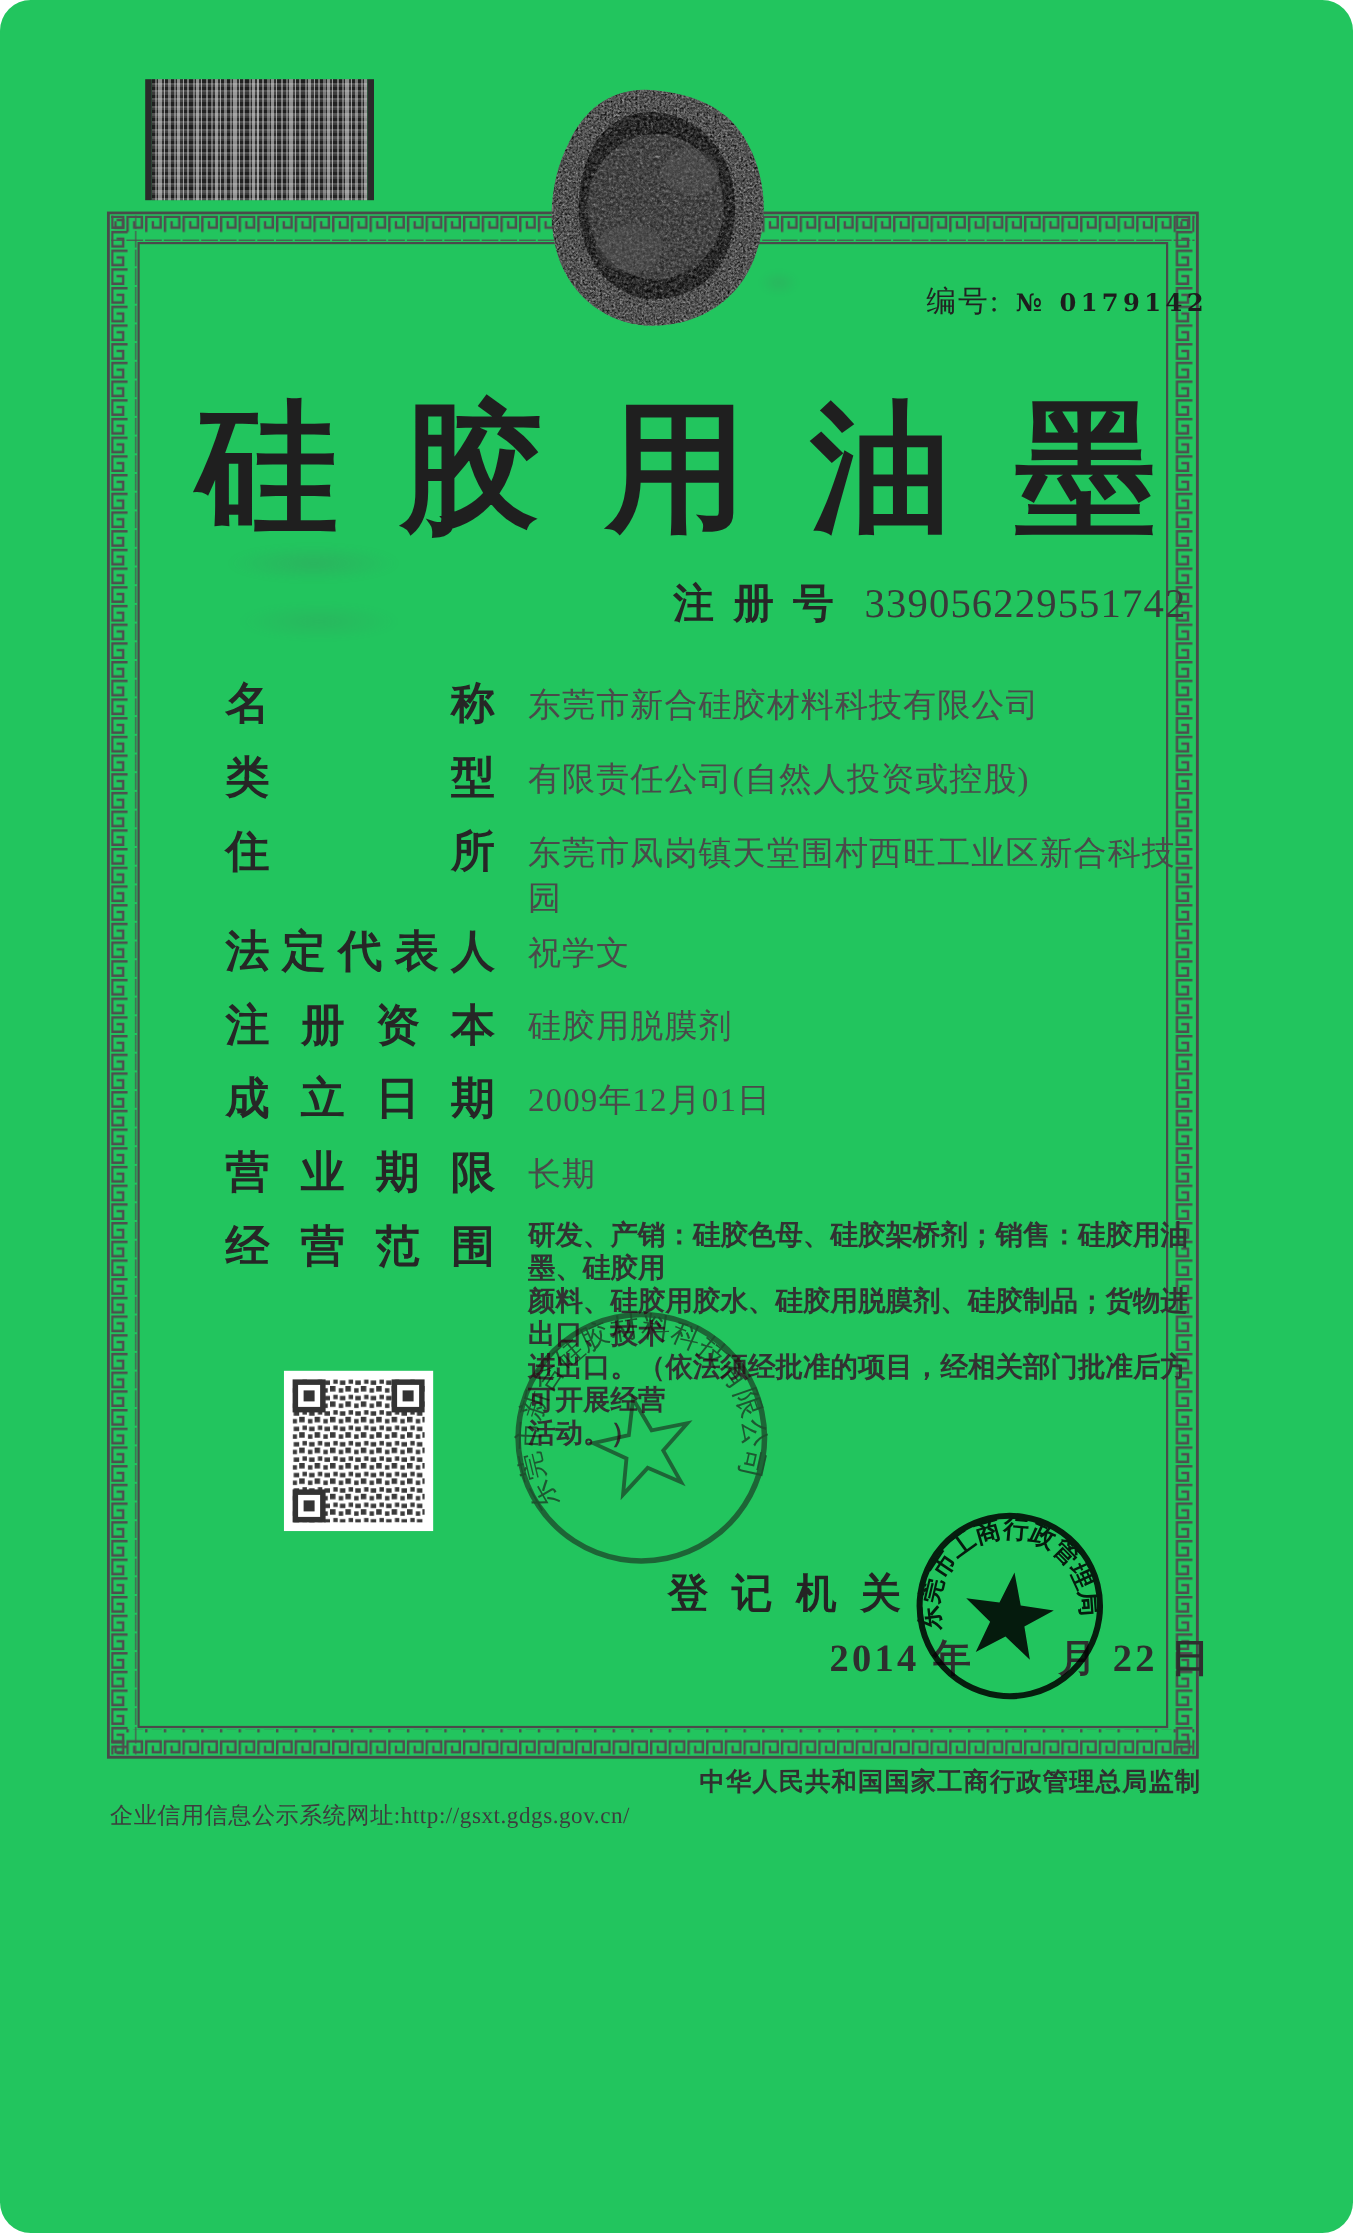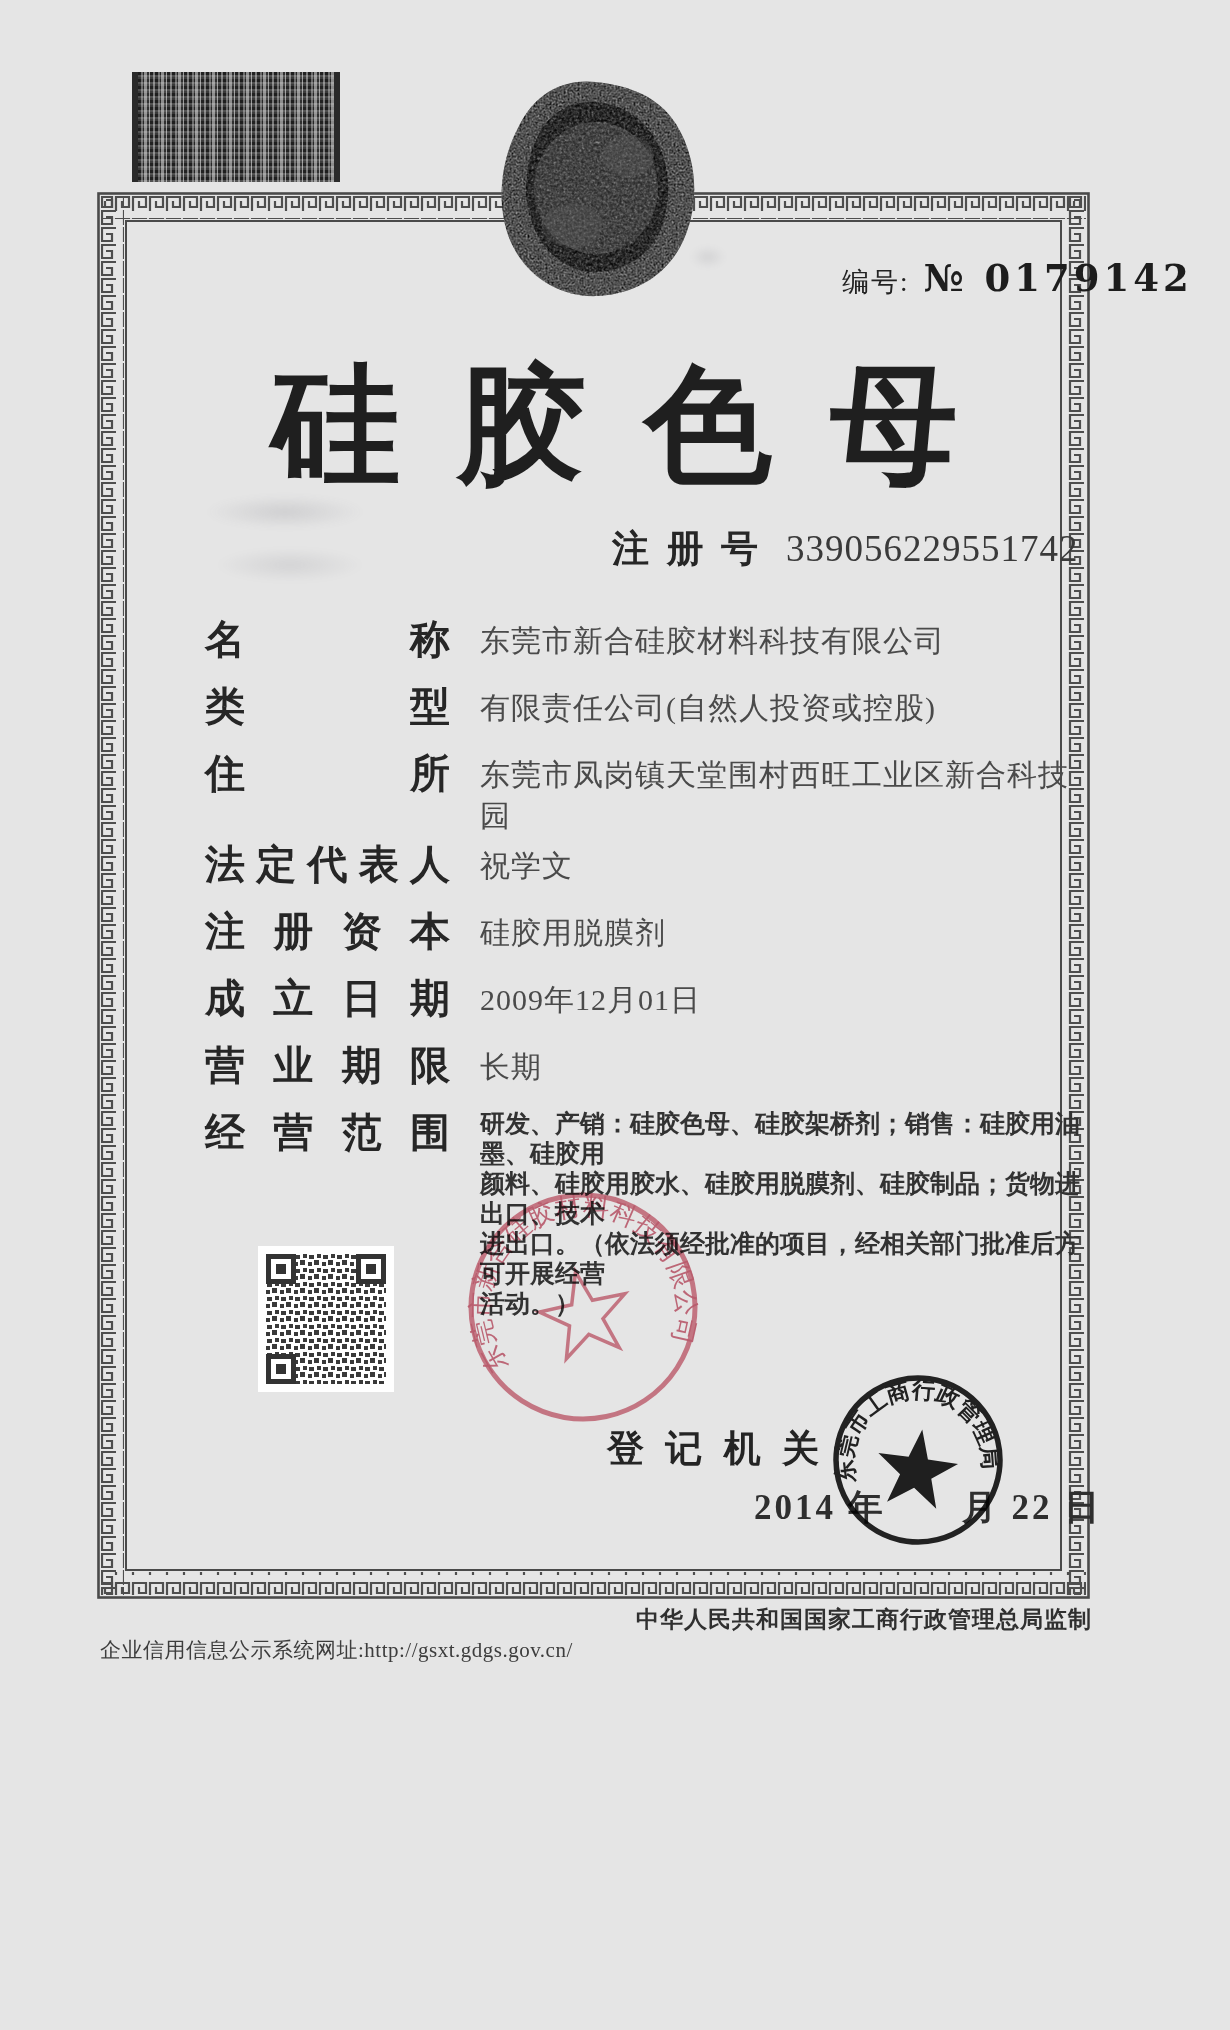--- a/index.html
+++ b/index.html
@@ -1,37 +1,38 @@
 <!DOCTYPE html>
 <html><head>
 <meta charset="utf-8">
 <style>
   html,body{margin:0;padding:0;background:#ffffff;}
   .page{
     position:relative; width:1230px; height:2030px;
-    background:#e5e5e5; overflow:hidden;
+    background:#22c55e; overflow:hidden;
     font-family:"Liberation Serif","DejaVu Serif",serif;
     color:#2b2b2b;
+    border-radius:28px;
   }
   
   .barcode{
     position:absolute; left:132px; top:72px; width:196px; height:110px;
     background:
       repeating-linear-gradient(0deg, rgba(255,255,255,.22) 0 2px, rgba(0,0,0,0) 2px 5px, rgba(255,255,255,.12) 5px 7px),
       repeating-linear-gradient(90deg,#1e1e1e 0 3px,#6b6b6b 3px 5px,#262626 5px 6px,#8d8d8d 6px 9px,#303030 9px 11px,#9a9a9a 11px 12px,#222 12px 15px,#777 15px 17px);
     filter:blur(.4px);
     border-left:6px solid #2a2a2a; border-right:6px solid #2a2a2a;
   }
   .emblem{position:absolute; left:488px; top:76px; width:216px; height:228px; z-index:3;}
   
   .frame{position:absolute; left:97px; top:192px; width:993px; height:1407px; z-index:1;}
   
   .serial{position:absolute; left:842px; top:256px; z-index:4; display:flex; align-items:baseline; gap:14px;}
   .serial .lbl{font-size:27px; color:#222; letter-spacing:2px;}
-  .serial .num{font-family:"DejaVu Serif","Liberation Serif",serif; font-weight:bold; font-size:37px; letter-spacing:4px; color:#1d1d1d;}
+  .serial .num{font-family:"DejaVu Serif","Liberation Serif",serif; font-weight:bold; font-size:22px; letter-spacing:4px; color:#1d1d1d;}
   .title{
     position:absolute; left:0; top:340px; width:1230px; z-index:4;
     text-align:center; font-family:"Liberation Sans","DejaVu Sans",sans-serif;
     font-weight:bold; font-size:128px; letter-spacing:58px; text-indent:58px;
     color:#1f1f1f; filter:blur(.35px);
   }
   .regno{position:absolute; left:612px; top:524px; z-index:4; display:flex; align-items:baseline;}
   .regno .lbl{width:146px; font-size:37px; font-weight:600; color:#262626;}
   .regno .val{margin-left:28px; font-size:37px; letter-spacing:1px; color:#3a3a3a;}
   .fields{position:absolute; left:205px; top:612px; width:880px; z-index:4;}
@@ -102,21 +103,21 @@
 
   <div class="smudge sm1"></div>
   <div class="smudge sm2"></div>
   <div class="smudge sm3"></div>
 
   <div class="serial">
     <span class="lbl">编号:</span>
     <span class="num">№ 0179142</span>
   </div>
 
-  <div class="title">硅胶色母</div>
+  <div class="title">硅胶用油墨</div>
 
   <div class="regno">
     <span class="lbl js-justify">
         <span>注</span>
         <span>册</span>
         <span>号</span>
       </span>
     <span class="val">339056229551742</span>
   </div>
 

